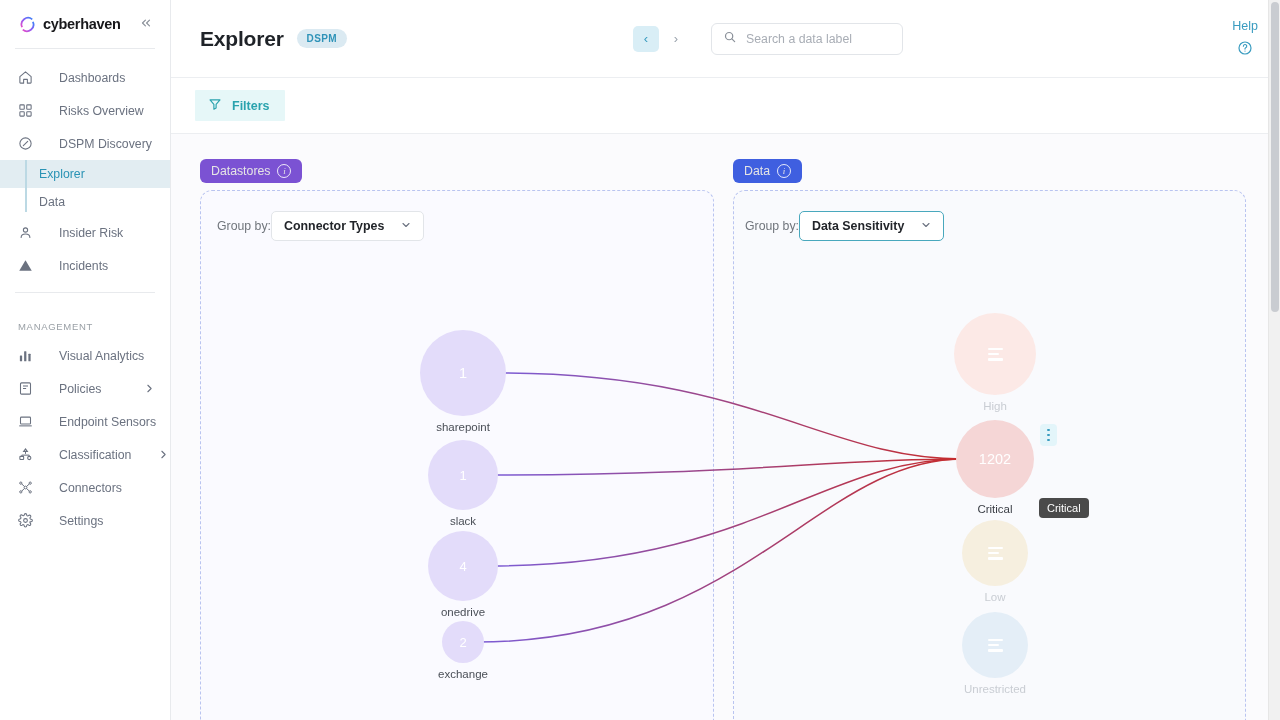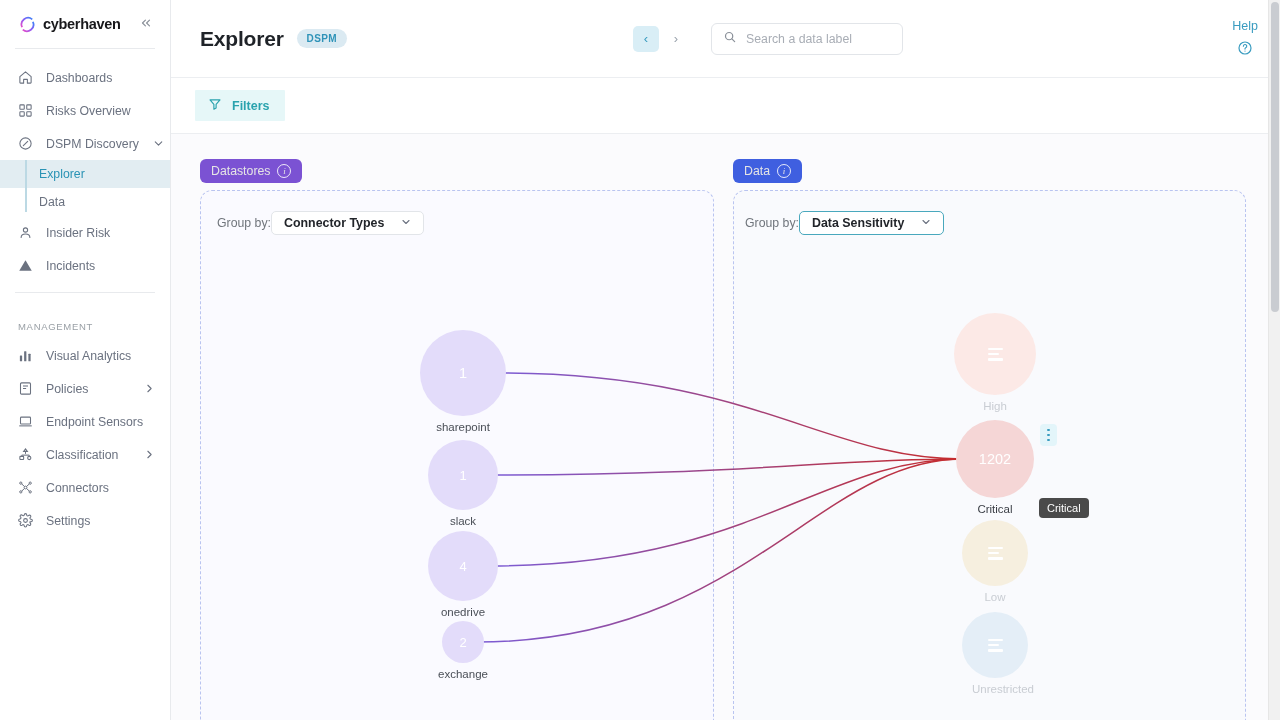--- a/index.html
+++ b/index.html
@@ -37,21 +37,21 @@
   }
   .brand-sep {
     height: 1px; background: #e8eaed;
     margin: 0 15px;
   }
   .nav { padding-top: 12px; }
   .nav-item {
     display: flex; align-items: center;
     height: 33px;
     padding: 0 14px 0 18px;
-    gap: 13px;
+    gap: 26px;
     cursor: pointer;
     color: #6b7280;
     font-size: 12.3px;
   }
   .nav-item .ico { width: 15px; height: 15px; flex: 0 0 15px; display: flex; align-items: center; justify-content: center; color: #6b7280; }
   .nav-item .lbl { white-space: nowrap; }
   .nav-item .chev { margin-left: auto; color: #9aa0a6; display: flex; align-items: center; }
   .subnav { position: relative; padding-left: 0; }
   .subnav::before {
     content: "";
@@ -201,21 +201,21 @@
   .groupby {
     position: absolute;
     top: 76px;
     display: flex; align-items: center; 
     z-index: 5;
   }
   .groupby.left  { left: 46px; }
   .groupby.right { left: 574px; }
   .groupby .lbl { font-size: 12.3px; color: #70757c; }
   .select {
-    height: 24px;
+    height: 30px;
     border: 1px solid #e2e5e9;
     border-radius: 5px;
     background: #fff;
     display: flex; align-items: center;
     gap: 16px;
     padding: 0 11px 0 12px;
     font-size: 12.4px; font-weight: bold; color: #22252a;
     cursor: pointer;
   }
   .select.teal { border: 1.4px solid #49a8bd; }
@@ -621,21 +621,21 @@
         </div>
         <div class="node-label" style="left: 824px; top: 456px; color: rgb(201, 205, 211);">Low</div>
         <div class="node" style="left: 824px; top: 510px; width: 52px; height: 52px; background: rgb(194, 217, 236);">
           <span class="list-ico">
             <i></i>
             <i></i>
             <i></i>
           </span>
           <span class="halo" style="background: rgb(228, 238, 247);"></span>
         </div>
-        <div class="node-label" style="left: 824px; top: 548px; color: rgb(201, 205, 211); margin-left: 8px;">Unrestricted</div>
+        <div class="node-label" style="left: 824px; top: 548px; color: rgb(201, 205, 211);">Unrestricted</div>
         <div class="kebab" style="left: 869px; top: 289px;">
           <span></span>
           <span></span>
           <span></span>
         </div>
         <div class="tooltip" style="left: 868px; top: 363px;">Critical</div>
       </div>
 
   </section>
 

